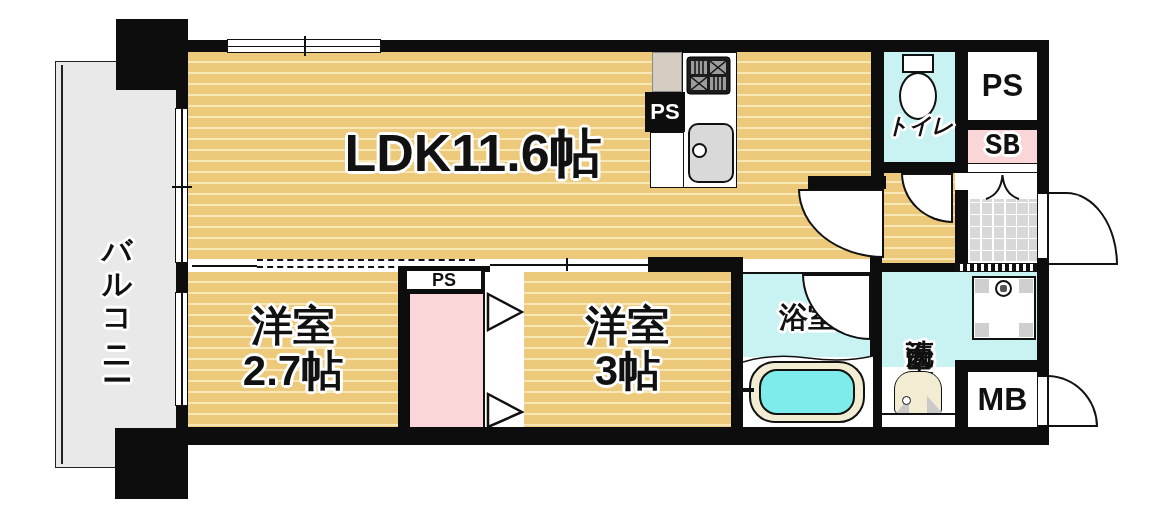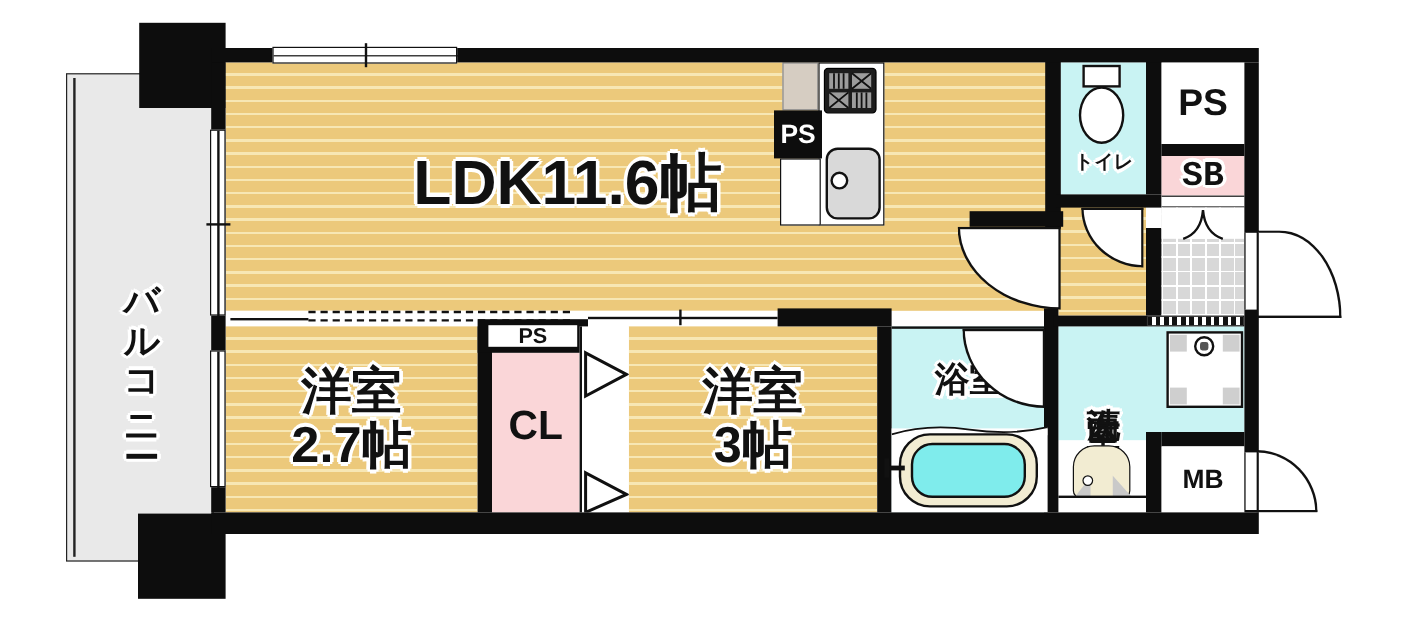--- a/index.html
+++ b/index.html
@@ -84,21 +84,21 @@
 
   <div class="abs tiles" style="left:968px;top:173px;width:69px;height:90px;"></div>
   <div class="abs white" style="left:968px;top:173px;width:69px;height:26px;"></div>
   <svg class="abs" style="left:984px;top:173px;" width="37" height="27" viewBox="0 0 37 27">
     <path d="M2,26 Q17,21 18.5,2 Q20,21 35,26" fill="#fff" stroke="#111" stroke-width="2"></path>
   </svg>
   <div class="abs hatch" style="left:955px;top:263px;width:82px;height:9px;border:1px solid #111;box-sizing:border-box;"></div>
 
   <div class="abs white" style="left:902px;top:54px;width:32px;height:19px;border:2px solid #111;box-sizing:border-box;"></div>
   <div class="abs white" style="left:899px;top:72px;width:38px;height:48px;border:2px solid #111;border-radius:50%;box-sizing:border-box;"></div>
-  <div class="abs lbl" style="left:878px;top:120px;width:84px;height:32px;font-size:16px;">
+  <div class="abs lbl" style="left:878px;top:110px;width:84px;height:32px;font-size:22px;font-style:italic;">
     <span>トイレ</span>
   </div>
   <div class="abs arc arc-bl" style="left:901px;top:173px;width:52px;height:50px;box-sizing:border-box;"></div>
 
   <div class="abs arc arc-bl" style="left:798px;top:189px;width:86px;height:69px;box-sizing:border-box;"></div>
   <div class="abs lbl" style="left:248px;top:118px;width:450px;height:70px;font-size:52px;">
     <span>LDK11.6帖</span>
   </div>
 
   <div class="abs" style="left:652px;top:52px;width:30px;height:40px;background:var(--beige);border:1px solid #8a8a8a;box-sizing:border-box;"></div>
@@ -124,23 +124,20 @@
   <div class="abs lbl" style="left:188px;top:288px;width:210px;height:120px;font-size:42px;flex-direction:column;">
     <span>洋室</span>
     <span>2.7帖</span>
   </div>
 
   <div class="abs pink" style="left:410px;top:294px;width:73px;height:133px;"></div>
   <div class="abs wall" style="left:398px;top:266px;width:92px;height:28px;"></div>
   <div class="abs white plain" style="left:407px;top:271px;width:74px;height:18px;font-size:18px;">
     <span>PS</span>
   </div>
-  <div class="abs plain" style="left:410px;top:334px;width:73px;height:44px;font-size:34px;">
-    <span>CL</span>
-  </div>
   <div class="abs white" style="left:483px;top:272px;width:41px;height:155px;border-left:2px solid #111;box-sizing:border-box;"></div>
   <svg class="abs" style="left:483px;top:272px;" width="41" height="155" viewBox="0 0 41 155">
     <polygon points="5,22 39,40 5,58" fill="#fff" stroke="#111" stroke-width="2.5"></polygon>
     <polygon points="5,122 39,140 5,155" fill="#fff" stroke="#111" stroke-width="2.5"></polygon>
   </svg>
 
   <div class="abs lbl" style="left:524px;top:288px;width:207px;height:120px;font-size:42px;flex-direction:column;">
     <span>洋室</span>
     <span>3帖</span>
   </div>
@@ -169,21 +166,21 @@
   <div class="abs" style="left:1019px;top:323px;width:14px;height:14px;background:var(--corner_gray);"></div>
   <div class="abs" style="left:995px;top:280px;width:17px;height:17px;background:#fff;border:2.5px solid #111;border-radius:50%;box-sizing:border-box;"></div>
   <div class="abs" style="left:1000px;top:285px;width:7px;height:7px;background:#555;border-radius:2px;"></div>
 
   <div class="abs" style="left:894px;top:371px;width:48px;height:44px;background:var(--cream);border:1.5px solid #111;border-radius:18px 18px 6px 6px;box-sizing:border-box;"></div>
   <div class="abs" style="left:895px;top:397px;width:14px;height:17px;background:#c9c9c9;border-top:1.5px solid #111;clip-path:polygon(0 100%,100% 100%,100% 0);"></div>
   <div class="abs" style="left:927px;top:396px;width:16px;height:18px;background:#c9c9c9;clip-path:polygon(0 0,0 100%,100% 100%);"></div>
   <div class="abs" style="left:902px;top:396px;width:9px;height:9px;background:#fff;border:1.5px solid #111;border-radius:50%;box-sizing:border-box;"></div>
   <div class="abs" style="left:882px;top:413px;width:73px;height:2px;background:#111;"></div>
 
-  <div class="abs white plain" style="left:968px;top:372px;width:69px;height:55px;font-size:22px;">
+  <div class="abs white plain" style="left:968px;top:372px;width:69px;height:55px;font-size:32px;">
     <span>MB</span>
   </div>
 
   <div class="abs wall" style="left:176px;top:40px;width:873px;height:12px;"></div>
   <div class="abs wall" style="left:176px;top:427px;width:873px;height:18px;"></div>
   <div class="abs wall" style="left:176px;top:52px;width:12px;height:375px;"></div>
   <div class="abs wall" style="left:1037px;top:52px;width:12px;height:375px;"></div>
 
   <div class="abs win" style="left:227px;top:39px;width:154px;height:14px;">
     <div class="abs" style="left:0;top:5.5px;width:154px;height:1.5px;background:#111;"></div>

